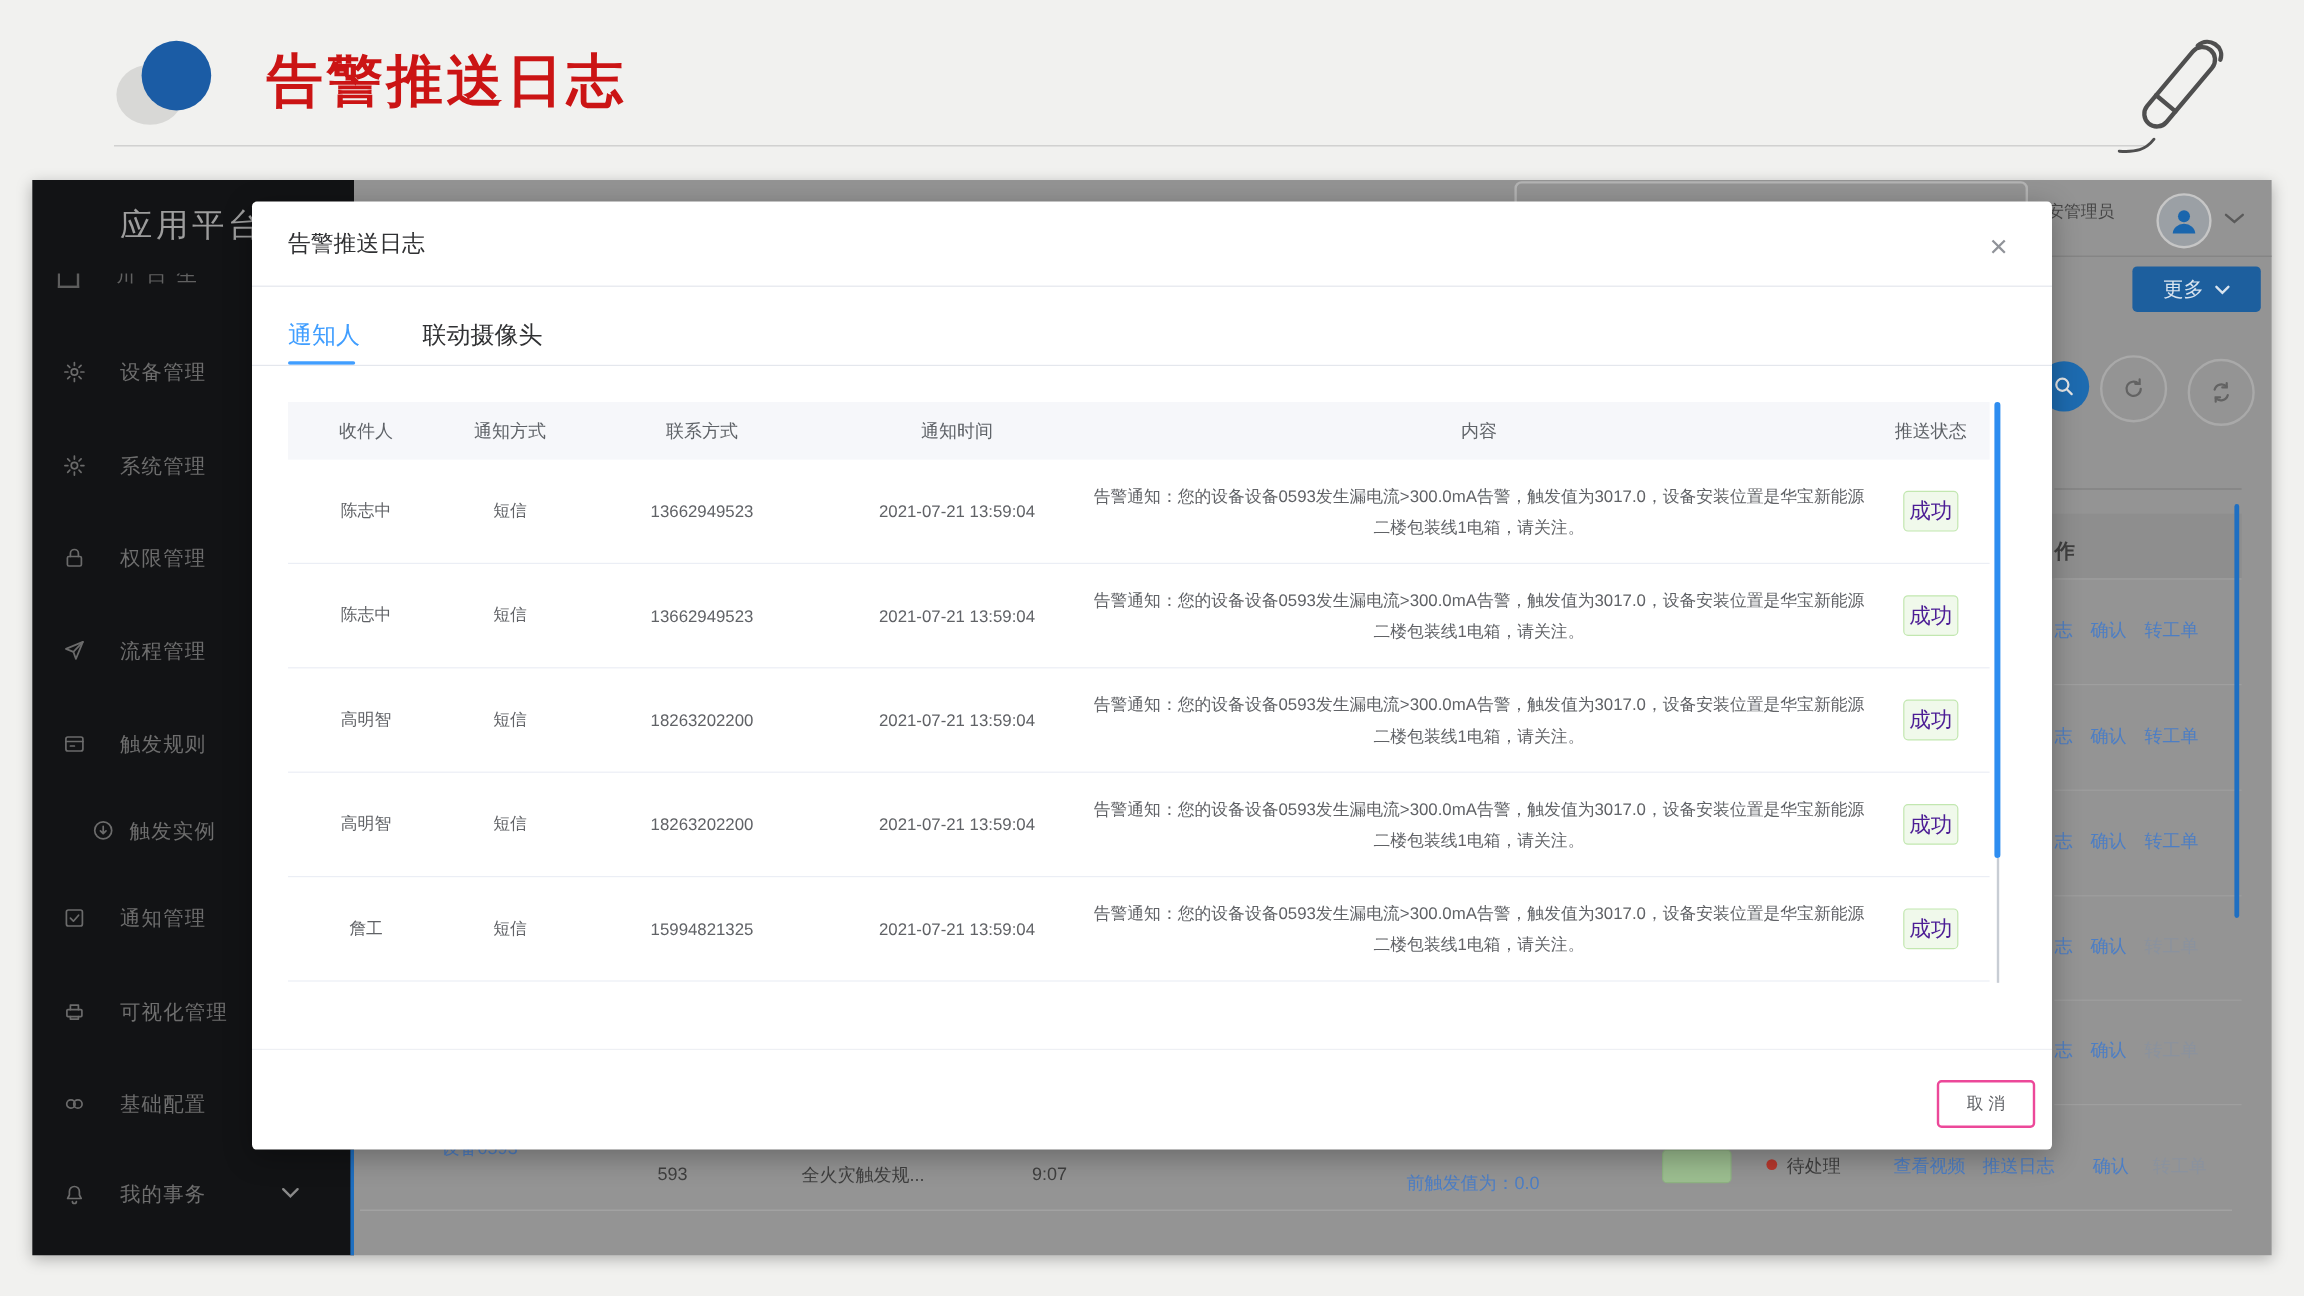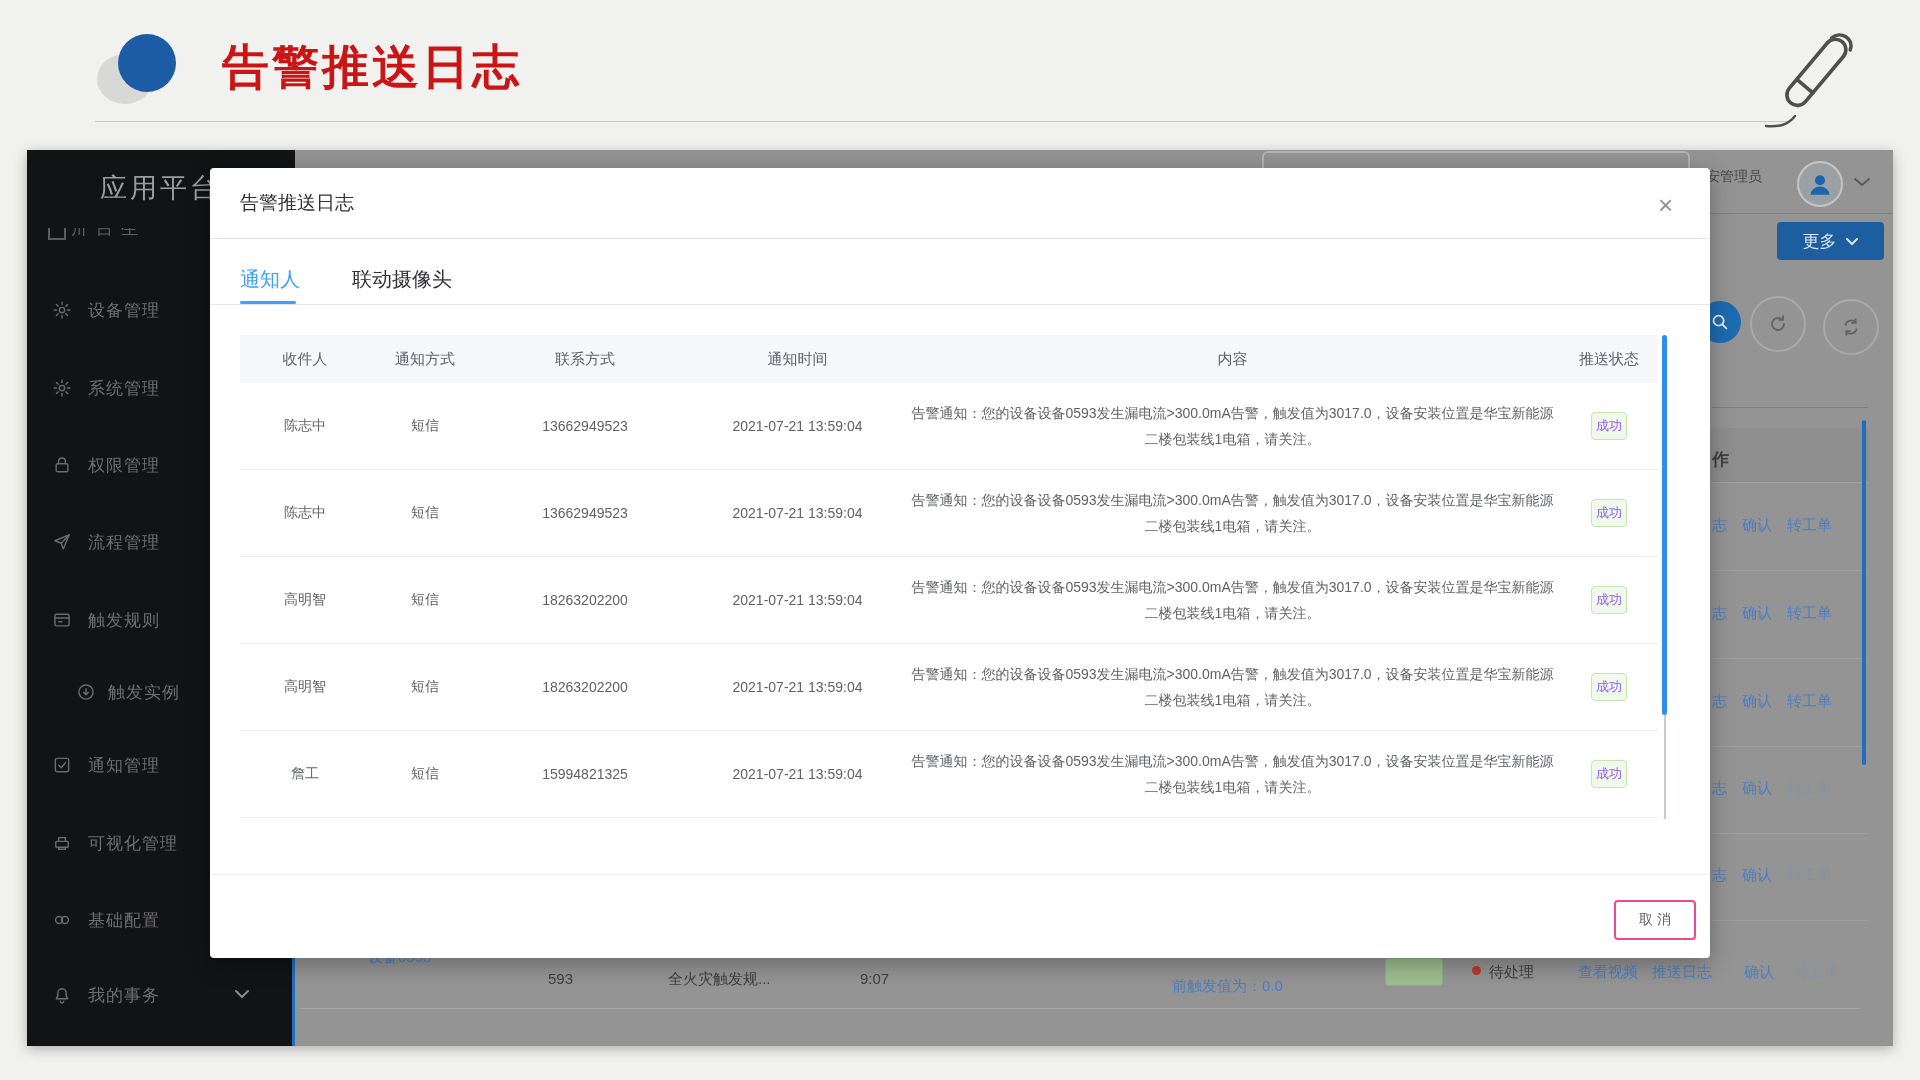--- a/index.html
+++ b/index.html
@@ -12,24 +12,24 @@
   .dot-shadow{left:97px;top:54px;width:56px;height:50px;border-radius:50%;background:#d8d8d6}
   .dot{left:118px;top:34px;width:58px;height:58px;border-radius:50%;background:#1b5ca5}
   .page-title{left:222px;top:36px;font-size:47px;font-weight:bold;color:#cb1414;letter-spacing:3px}
   .rule{left:95px;top:121px;width:1692px;border-top:1px solid #c9c9c9}
   .pen{left:1764px;top:24px}
 
   
   .app{left:27px;top:150px;width:1866px;height:896px;background:#949494;box-shadow:0 3px 12px rgba(0,0,0,.28)}
   .sidebar{left:27px;top:150px;width:268px;height:896px;background:#121315;z-index:2}
   .app-title{left:100px;top:170px;font-size:27px;color:#9d9d9d;letter-spacing:3px;z-index:2}
-  .clip-item{left:48px;top:228px;height:18px;overflow:hidden;z-index:2;display:flex;gap:5px;align-items:flex-start}
+  .clip-item{left:48px;top:228px;height:18px;overflow:hidden;z-index:2;display:flex;gap:31px;align-items:flex-start}
   .clip-item .frag{width:14px;height:22px;border:2px solid #5d5d5d;border-top:none;margin-top:-12px}
   .clip-item span{font-size:17px;color:#616161;letter-spacing:8px;margin-top:-11px;display:block}
-  .sitem{display:flex;align-items:center;gap:16px;height:30px;z-index:2;cursor:pointer}
+  .sitem{display:flex;align-items:center;gap:28px;height:30px;z-index:2;cursor:pointer}
   .sitem .lbl{font-size:17px;color:#6e6e6e;letter-spacing:1px;white-space:nowrap}
   .sitem svg{stroke:#6b6b6b;fill:none;stroke-width:1.7;stroke-linecap:round;stroke-linejoin:round}
   .side-chevron{left:233px;top:988px;z-index:2}
   .side-scroll{left:292px;top:958px;width:3px;height:88px;background:#1f6fc0;z-index:3}
 
   
   .search-box{left:1262px;top:151px;width:424px;height:35px;border:2px solid #b4b4b4;border-radius:6px;z-index:1}
   .user-name{left:1706px;top:168px;font-size:14px;color:#474747;z-index:1}
   .avatar{left:1797px;top:161px;width:42px;height:42px;border-radius:50%;background:#9ba0a5;border:2px solid #c6c6c6;z-index:1;
           display:flex;align-items:center;justify-content:center;overflow:hidden}
@@ -67,21 +67,21 @@
   .m-tab1{left:30px;color:#409eff}
   .m-tab2{left:142px;color:#303133}
   .m-tab-underline{left:30px;top:133px;width:56px;height:3px;background:#409eff;border-radius:2px}
   .m-tabs-line{left:0;top:136px;width:1500px;border-top:1px solid #e4e7ed}
   .m-table{left:30px;top:167px;width:1418px}
   .mrow{display:grid;grid-template-columns:130px 110px 210px 215px 655px 98px;align-items:center}
   .m-thead{height:48px;background:#f6f7fa;color:#5f6368;font-size:15px}
   .m-tbody .mrow{height:86px;border-bottom:1px solid #ebeef5;font-size:14px;color:#606266}
   .mcell{text-align:center;padding:0 6px}
   .mcontent{line-height:26px}
-  .badge-ok{display:inline-block;padding:4px 4px;font-size:13px;color:#8b5cf6;background:#f0f9eb;
+  .badge-ok{display:inline-block;padding:4px 4px;font-size:18px;color:#4c1d95;background:#f0f9eb;
             border:1px solid #c2e7b0;border-radius:4px}
   .m-scroll-thumb{left:1452px;top:167px;width:5px;height:380px;background:#2e8df0;border-radius:3px}
   .m-scroll-track{left:1454px;top:547px;width:2px;height:104px;background:#c8cdd4}
   .m-foot-line{left:0;top:706px;width:1500px;border-top:1px solid #eef0f4}
   .m-cancel{left:1404px;top:732px;width:82px;height:40px;background:#fff;border:2px solid #ec4899;border-radius:4px;
             font-size:14px;color:#606266;display:flex;align-items:center;justify-content:center;cursor:pointer}
 </style>
 </head>
 <body>
 

